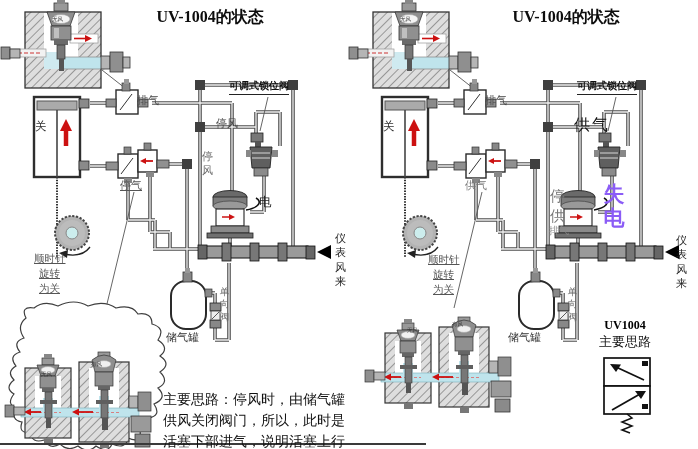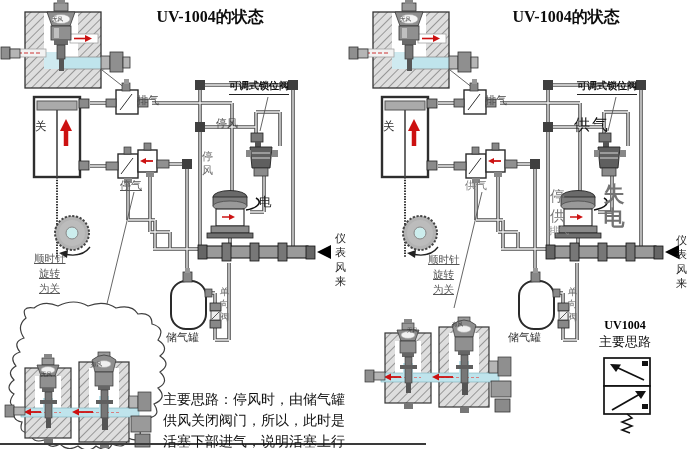--- a/index.html
+++ b/index.html
@@ -258,21 +258,21 @@
 <div class="lbl wrap" style="left:163px;top:389px;width:194px;font-size:14px;line-height:1.5;color:#111;">主要思路：停风时，由储气罐供风关闭阀门，所以，此时是活塞下部进气，说明活塞上行为关。</div>
 
 <div class="title" style="left:476px;top:7px;width:180px;">
   <div>UV-1004的状态</div>
 </div>
 <div class="lbl" style="left:485px;top:94px;font-size:11px;color:#444;">排气</div>
 <div class="lbl" style="left:577px;top:80px;font-size:10px;font-weight:600;color:#111;border-bottom:1px solid #222;padding-bottom:1px;">可调式锁位阀</div>
 <div class="lbl" style="left:574px;top:115px;font-size:16px;color:#111;letter-spacing:2px;">供气</div>
 <div class="lbl v" style="left:550px;top:151px;width:13px;font-size:15px;color:#777;margin-top:36px;">停供</div>
 <div class="lbl" style="left:465px;top:179px;font-size:11px;color:#777;">供气</div>
-<div class="lbl v" style="left:601px;top:183px;width:26px;font-size:21px;font-weight:700;color:#737373;line-height:1.12;">失电</div>
+<div class="lbl v" style="left:601px;top:183px;width:26px;font-size:21px;font-weight:700;color:#8b5cf6;line-height:1.12;">失电</div>
 <div class="lbl" style="left:549px;top:225px;font-size:10px;color:#888;">排气</div>
 <div class="lbl" style="left:383px;top:119px;font-size:11.5px;color:#333;">关</div>
 <div class="lbl" style="left:428px;top:252px;width:46px;font-size:10.5px;color:#555;">
   <div class="rot-line">顺时针</div>
   <div class="rot-line" style="margin-left:5px;">旋转</div>
   <div class="rot-line" style="margin-left:5px;">为关</div>
 </div>
 <div class="lbl v" style="left:675px;top:233px;width:13px;font-size:11px;color:#222;">仪表风来</div>
 <div class="lbl" style="left:508px;top:331px;font-size:11px;color:#333;">储气罐</div>
 <div class="lbl v" style="left:567px;top:286px;width:11px;font-size:9.5px;color:#666;">单向阀</div>

